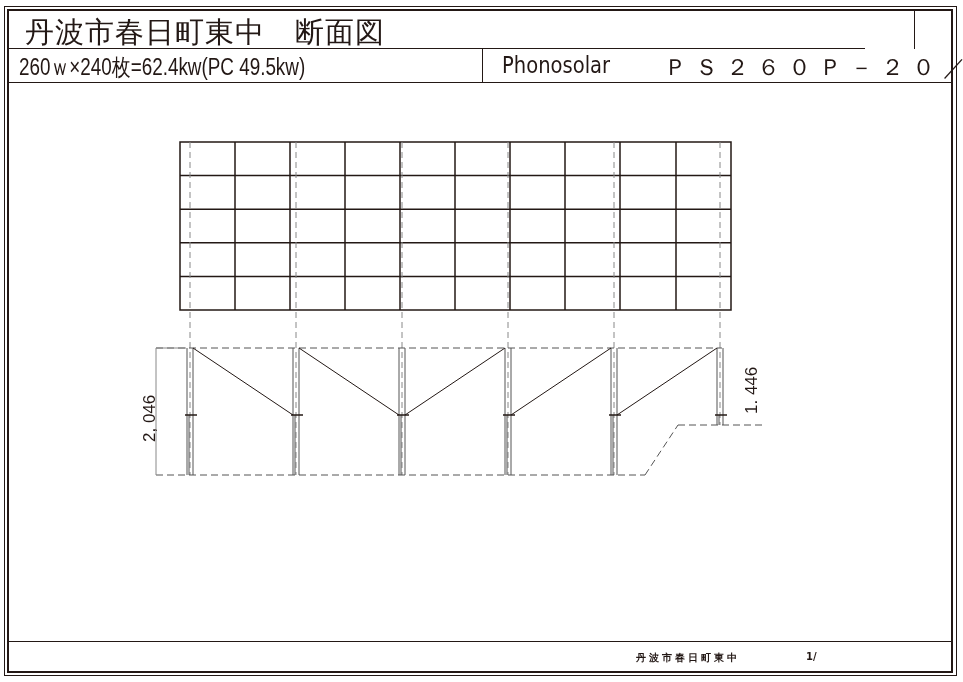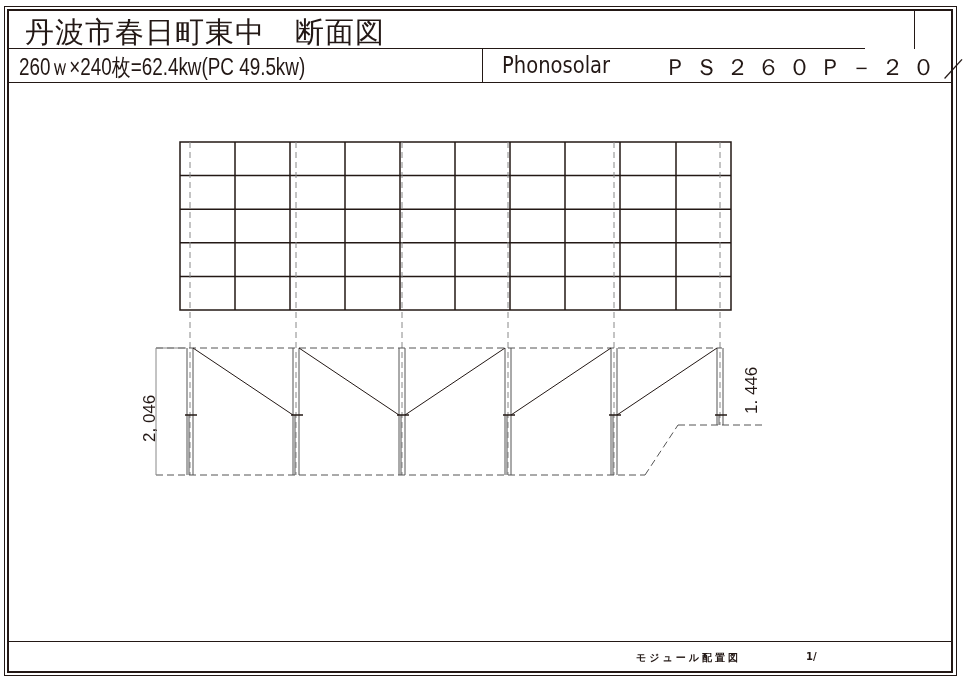--- a/index.html
+++ b/index.html
@@ -123,14 +123,14 @@
   <g stroke="#231815" stroke-width="1" fill="none">
     <line x1="193" y1="348" x2="293" y2="415"></line>
     <line x1="299" y1="348" x2="399" y2="415"></line>
     <line x1="405" y1="415" x2="505" y2="348"></line>
     <line x1="511" y1="415" x2="611" y2="348"></line>
     <line x1="617" y1="415" x2="717" y2="348"></line>
   </g>
 </svg>
 
 <div class="footer-line"></div>
-<div class="footer-label">モジュール配置図</div>
+<div class="footer-label">丹波市春日町東中</div>
 <div class="footer-page">1/</div>
 
 </body></html>

